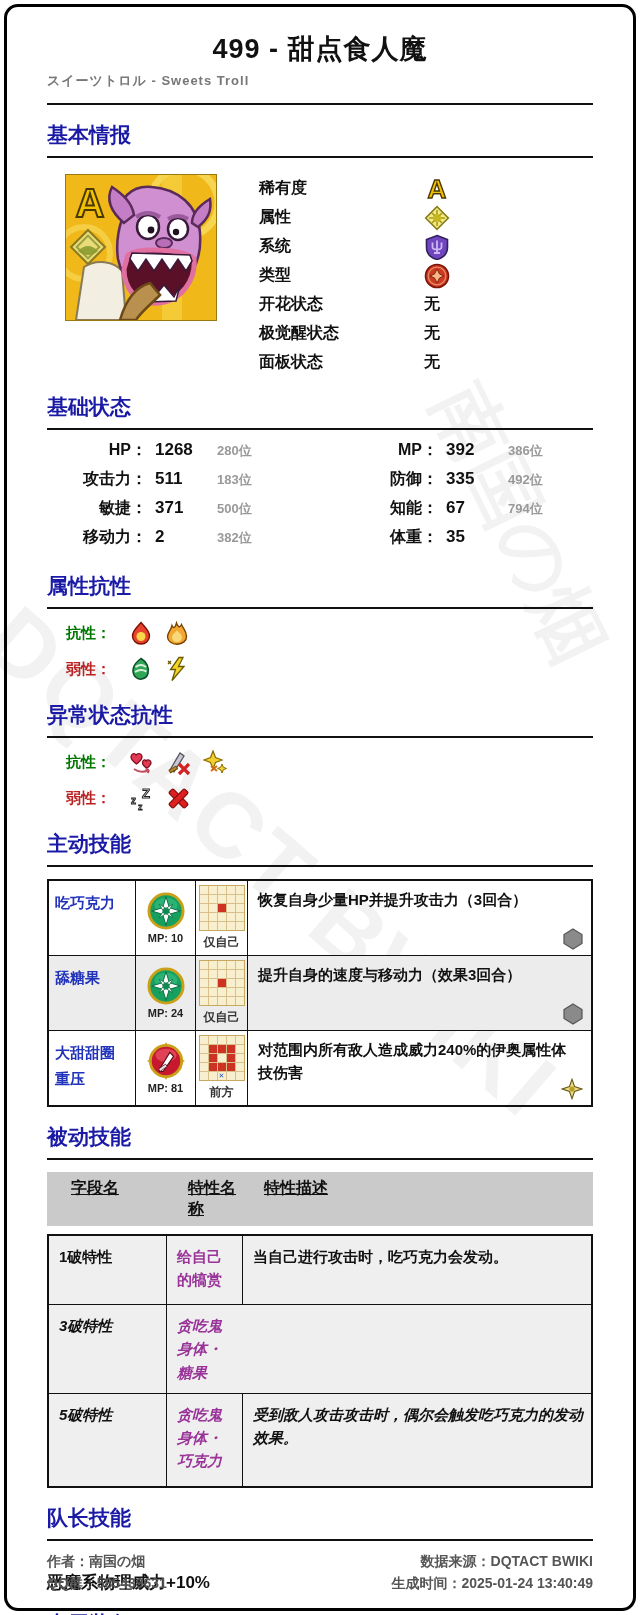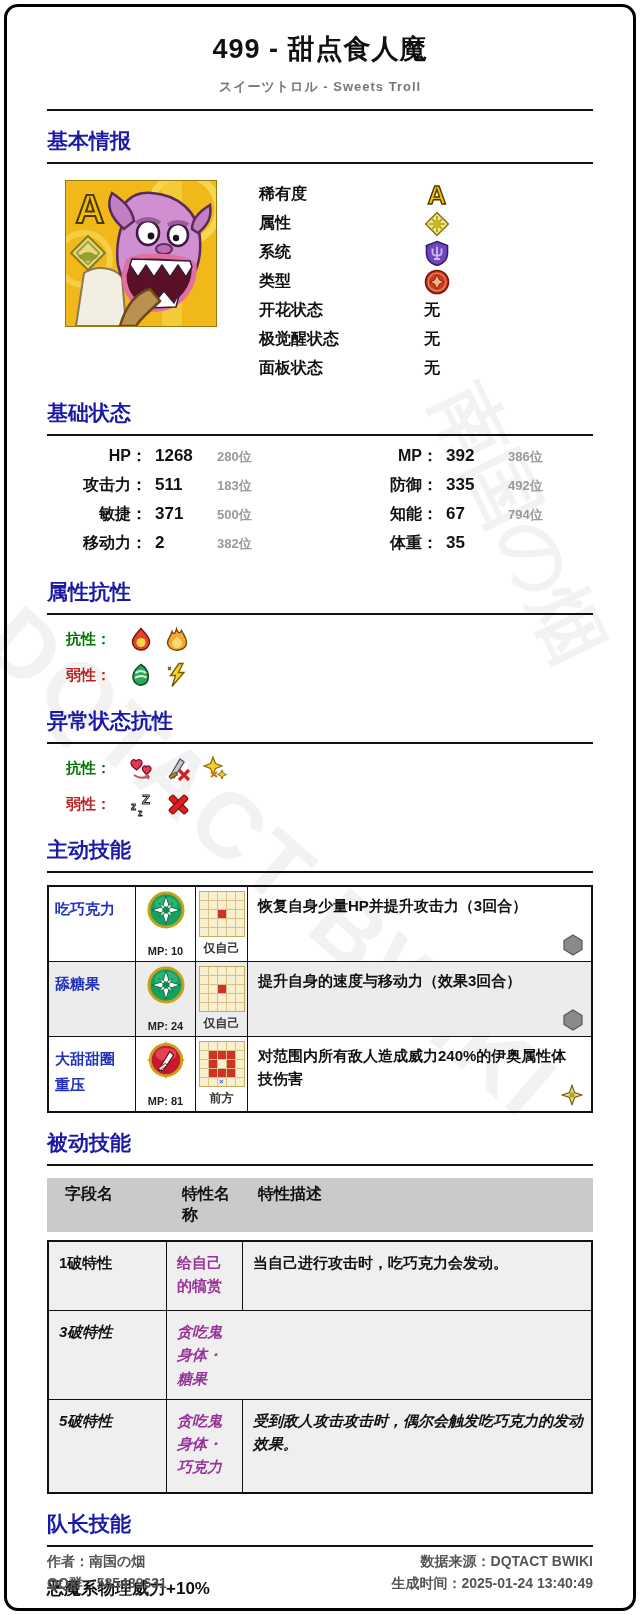--- a/index.html
+++ b/index.html
@@ -6,21 +6,21 @@
   body{width:640px;height:1615px;position:relative;overflow:hidden;
        font-family:"Liberation Sans","DejaVu Sans",sans-serif;color:#111;}
   .frame{position:absolute;inset:4px;border:3px solid #000;border-radius:14px;pointer-events:none;z-index:5;}
   .content{position:absolute;inset:7px;padding:0 40px;z-index:2;}
   
   .wm{position:absolute;font-weight:bold;color:rgba(0,0,0,0.05);white-space:nowrap;z-index:1;}
   .wm1{top:368px;left:498px;font-size:74px;transform:rotate(64deg);transform-origin:left top;}
   .wm2{top:586px;left:34px;font-size:92px;letter-spacing:4px;transform:rotate(41deg);transform-origin:left top;}
   
   .title{margin-top:24px;text-align:center;font-size:27px;font-weight:bold;letter-spacing:1px;}
-  .subtitle{margin-top:11px;text-align:center;font-size:13px;font-weight:bold;color:#777;letter-spacing:1px;}
+  .subtitle{margin-top:5px;font-size:13px;font-weight:bold;color:#777;letter-spacing:1px;}
   .toprule{margin-top:13px;border-top:2px solid #111;}
   h2.sec{margin:14px 0 0 0;font-size:21px;font-weight:bold;color:#1a1aa6;
          padding:2px 0 7px 0;border-bottom:2px solid #111;}
   
   .binfo{display:flex;margin-top:16px;}
   .portrait{width:150px;height:145px;margin-left:18px;flex:none;border:1px solid #9a7a10;}
   .ilist{margin-left:42px;flex:1;}
   .irow{display:flex;align-items:center;height:29px;}
   .irow .lab{width:165px;font-size:16px;font-weight:bold;}
   .irow .val{font-size:16px;font-weight:bold;display:flex;align-items:center;}
@@ -38,34 +38,34 @@
   .ric{display:flex;gap:10px;align-items:center;}
   .resist-block{margin-top:8px;}
   
   .sktable{margin-top:12px;border:2px solid #111;}
   .skrow{display:grid;grid-template-columns:86px 60px 52px 1fr;min-height:64px;}
   .skrow + .skrow{border-top:1px solid #111;}
   .skrow.alt{background:#ececec;}
   .skcell{border-left:1px solid #111;position:relative;}
   .skcell:first-child{border-left:none;}
   .skname{padding:9px 6px;font-size:15px;font-weight:bold;color:#2233bb;line-height:1.75;}
-  .skicon{display:flex;flex-direction:column;align-items:center;justify-content:space-between;padding:4px 0;}
+  .skicon{display:flex;flex-direction:column;align-items:center;justify-content:center;padding:4px 0;}
   .skmp{font-size:11px;font-weight:bold;color:#222;margin-top:2px;}
   .skrange{display:flex;flex-direction:column;align-items:center;justify-content:center;padding:4px 0;}
   .rglabel{font-size:12px;font-weight:bold;color:#333;margin-top:3px;}
   .skdesc{padding:8px 10px 20px 10px;font-size:15px;font-weight:bold;line-height:1.5;}
   .elem{position:absolute;right:8px;bottom:5px;}
   .rgrid{display:grid;gap:1px;background:#d9c08a;border:1px solid #c7a95f;}
   .rgrid .c{width:8px;height:8px;background:#f8efcf;position:relative;}
   .rgrid .c.red{background:#cc3322;}
   .rgrid .c.x::after{content:"✕";position:absolute;inset:0;color:#2255cc;font-size:7px;line-height:8px;text-align:center;font-weight:bold;}
   
   .phead{margin-top:12px;display:grid;grid-template-columns:117px 76px 1fr;background:#cacaca;
          font-size:16px;font-weight:bold;padding:6px 0;}
-  .phead div{padding-left:18px;}
+  .phead div{padding-left:24px;text-decoration:underline;}
   .ptable{margin-top:8px;border:2px solid #111;background:#efefef;}
   .prow{display:grid;grid-template-columns:117px 76px 1fr;}
   .prow + .prow{border-top:1px solid #111;font-style:italic;}
   .pcell{border-left:1px solid #111;padding:9px 8px 9px 10px;font-size:15px;font-weight:bold;line-height:1.55;}
   .pcell:first-child{border-left:none;}
   .pname{color:#993399;}
   .prow.r1{min-height:68px;} .prow.r2{min-height:68px;} .prow.r3{min-height:92px;}
   
   .leader{margin-top:30px;font-size:17px;font-weight:bold;}
   

